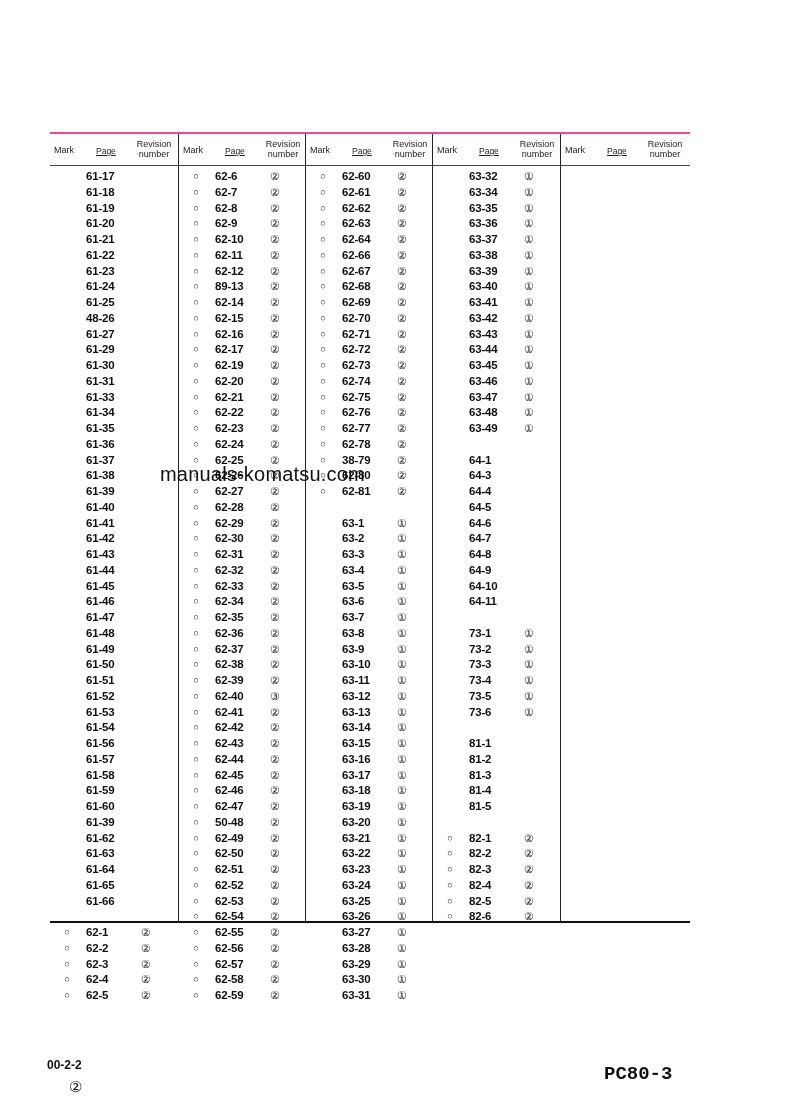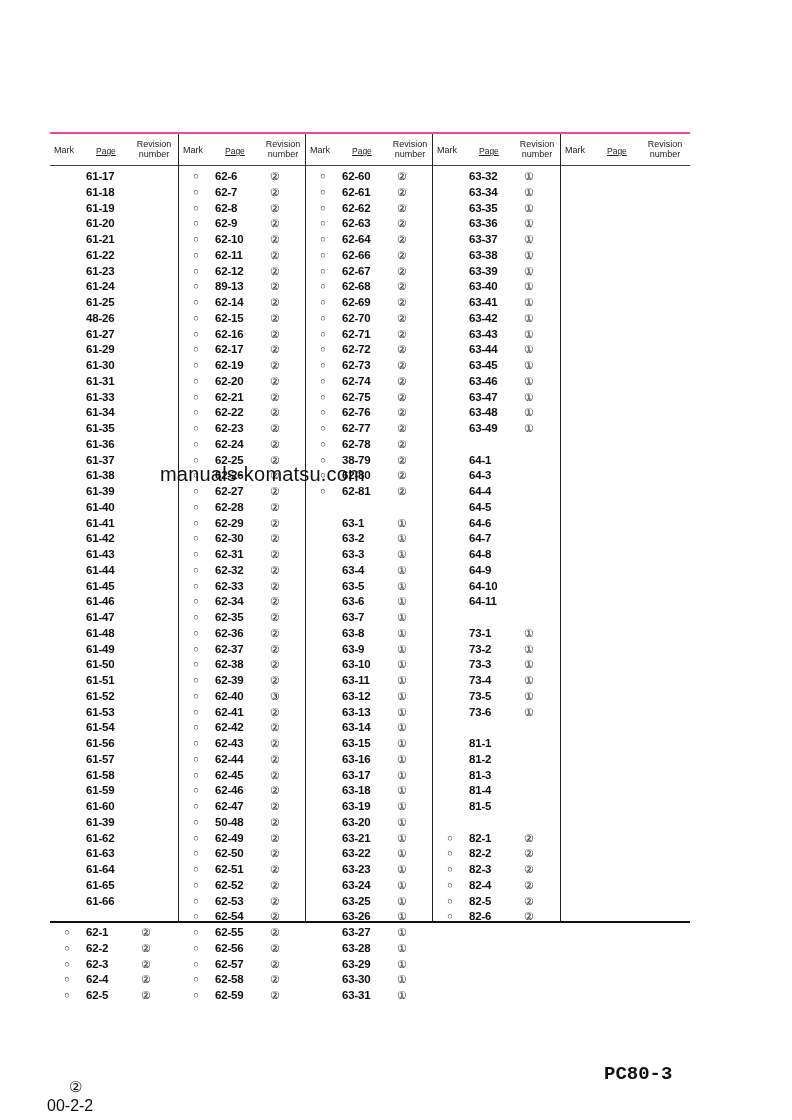--- a/index.html
+++ b/index.html
@@ -13,21 +13,21 @@
   .hdr { position: absolute; top: 0; left: 0; right: 0; height: 31px; border-bottom: 1px solid #444; }
   .hdr span { position: absolute; font-size: 9px; line-height: 10px; text-align: center; color: #222; }
   .hdr .h-mark { left: 4px; top: 11px; }
   .hdr .h-page { left: 46px; top: 12px; font-size: 8.5px; text-decoration: underline; }
   .hdr .h-rev { left: 82px; top: 5px; width: 44px; }
   .rows { position: absolute; top: 35px; left: 0; right: 0; }
   .row { position: relative; height: 15.75px; font-size: 11.5px; line-height: 15.75px; }
   .row .mark { position: absolute; left: 12px; width: 10px; text-align: center; font-size: 9px; }
   .row .pg { position: absolute; left: 36px; font-weight: bold; letter-spacing: -0.2px; }
   .row .rev { position: absolute; left: 88px; width: 16px; text-align: center; font-size: 11px; }
-  .footer-left { position: absolute; left: 47px; top: 1058px; font-size: 16px; font-weight: normal; margin-top: 39px; }
+  .footer-left { position: absolute; left: 47px; top: 1058px; font-size: 12px; font-weight: bold; }
   .footer-left-rev { position: absolute; left: 69px; top: 1078px; font-size: 15px; }
   .footer-right { position: absolute; left: 604px; top: 1063px; font-size: 19px; font-weight: bold; font-family: Liberation Mono, monospace; }
   .watermark { position: absolute; left: 160px; top: 463px; font-size: 20px; color: #111;
                letter-spacing: 0.2px; background: transparent; text-align: center; }
 </style>
 </head>
 <body>
 
 <div class="page">
   <div class="table" id="rev-table">

